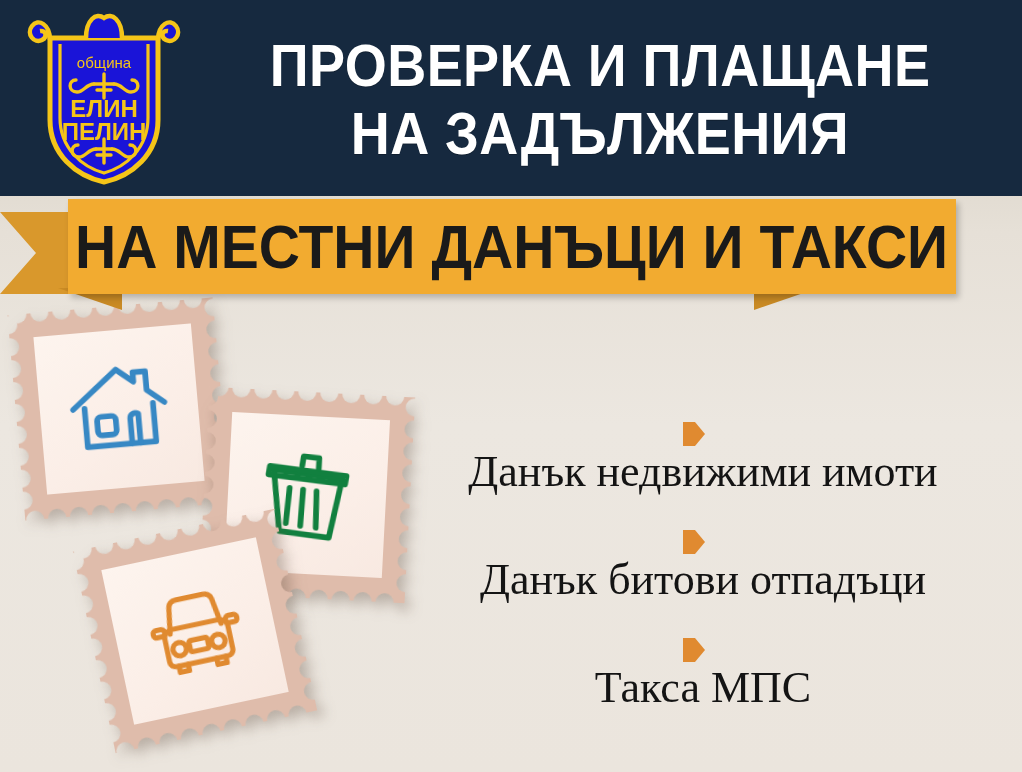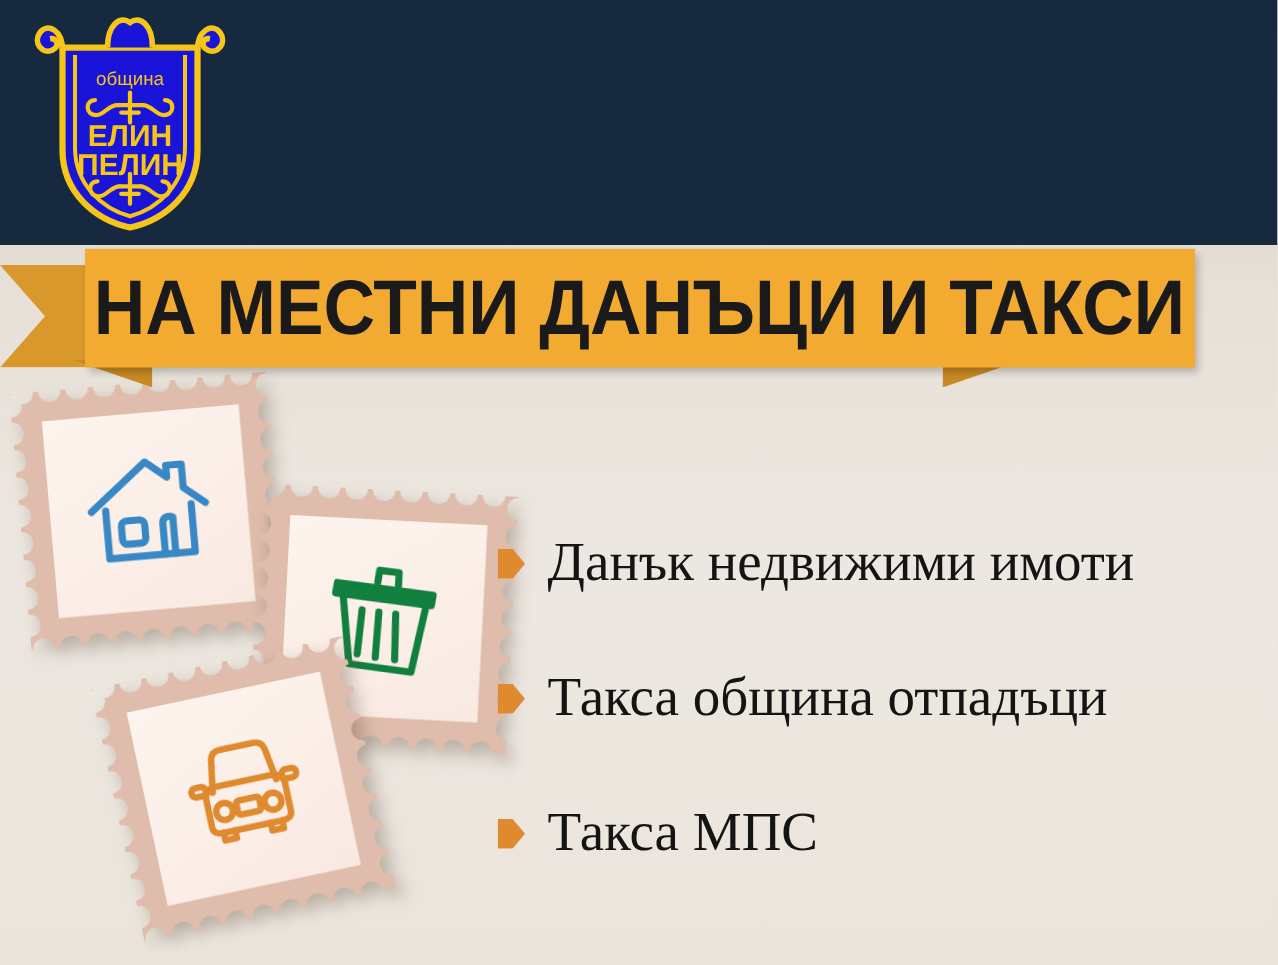--- a/index.html
+++ b/index.html
@@ -101,21 +101,21 @@
   #stamp-house{left:16px;top:10px;transform:rotate(-5deg);}
   #stamp-trash{left:204px;top:96px;transform:rotate(3deg);}
   #stamp-car{left:92px;top:232px;transform:rotate(-12deg);}
 
   
   .list{
     position:absolute;left:398px;top:420px;width:610px;z-index:4;
   }
   .list-item{
     display:flex;align-items:center;
-    height:60px;margin-bottom:48px;
+    height:60px;margin-bottom:48px;flex-direction:column;
   }
   .list-item:last-child{margin-bottom:0;}
   .bullet{
     flex:0 0 auto;width:22px;height:24px;margin-right:18px;margin-top:2px;
     background:#e08a30;
     clip-path:polygon(0 0,12px 0,22px 12px,12px 24px,0 24px);
   }
   .list-label{
     font-family:"Liberation Serif", serif;
     font-size:44px;
@@ -162,20 +162,24 @@
           <path d="M72 141 L88 141"></path>
           <path d="M80 131 L80 155"></path>
           <path d="M73 147 L87 147"></path>
         </g>
         <text x="80" y="60" text-anchor="middle" fill="#f5c518" font-family="Liberation Sans, sans-serif" font-size="15">община</text>
         <text x="80" y="109" text-anchor="middle" fill="#f5c518" font-family="Liberation Sans, sans-serif" font-size="24" font-weight="bold">ЕЛИН</text>
         <text x="80" y="132" text-anchor="middle" fill="#f5c518" font-family="Liberation Sans, sans-serif" font-size="24" font-weight="bold">ПЕЛИН</text>
       </svg>
     </div>
 
+    <div class="title-block">
+      <div class="title-line">ПРОВЕРКА И ПЛАЩАНЕ</div>
+      <div class="title-line">НА ЗАДЪЛЖЕНИЯ</div>
+    </div>
   </div>
 
   <div class="ribbon">
     <div class="ribbon-tail tail-left"></div>
     <div class="ribbon-tail tail-right"></div>
     <div class="ribbon-fold-l"></div>
     <div class="ribbon-fold-r"></div>
     <div class="ribbon-main">
       <span class="ribbon-text">НА МЕСТНИ ДАНЪЦИ И ТАКСИ</span>
     </div>
@@ -363,21 +367,21 @@
 
   </div>
 
   <div class="list">
     <div class="list-item">
       <span class="bullet"></span>
       <span class="list-label">Данък недвижими имоти</span>
     </div>
     <div class="list-item">
       <span class="bullet"></span>
-      <span class="list-label">Такса община отпадъци</span>
+      <span class="list-label">Данък битови отпадъци</span>
     </div>
     <div class="list-item">
       <span class="bullet"></span>
       <span class="list-label">Такса МПС</span>
     </div>
   </div>
 
 </div>
 
 </body></html>

